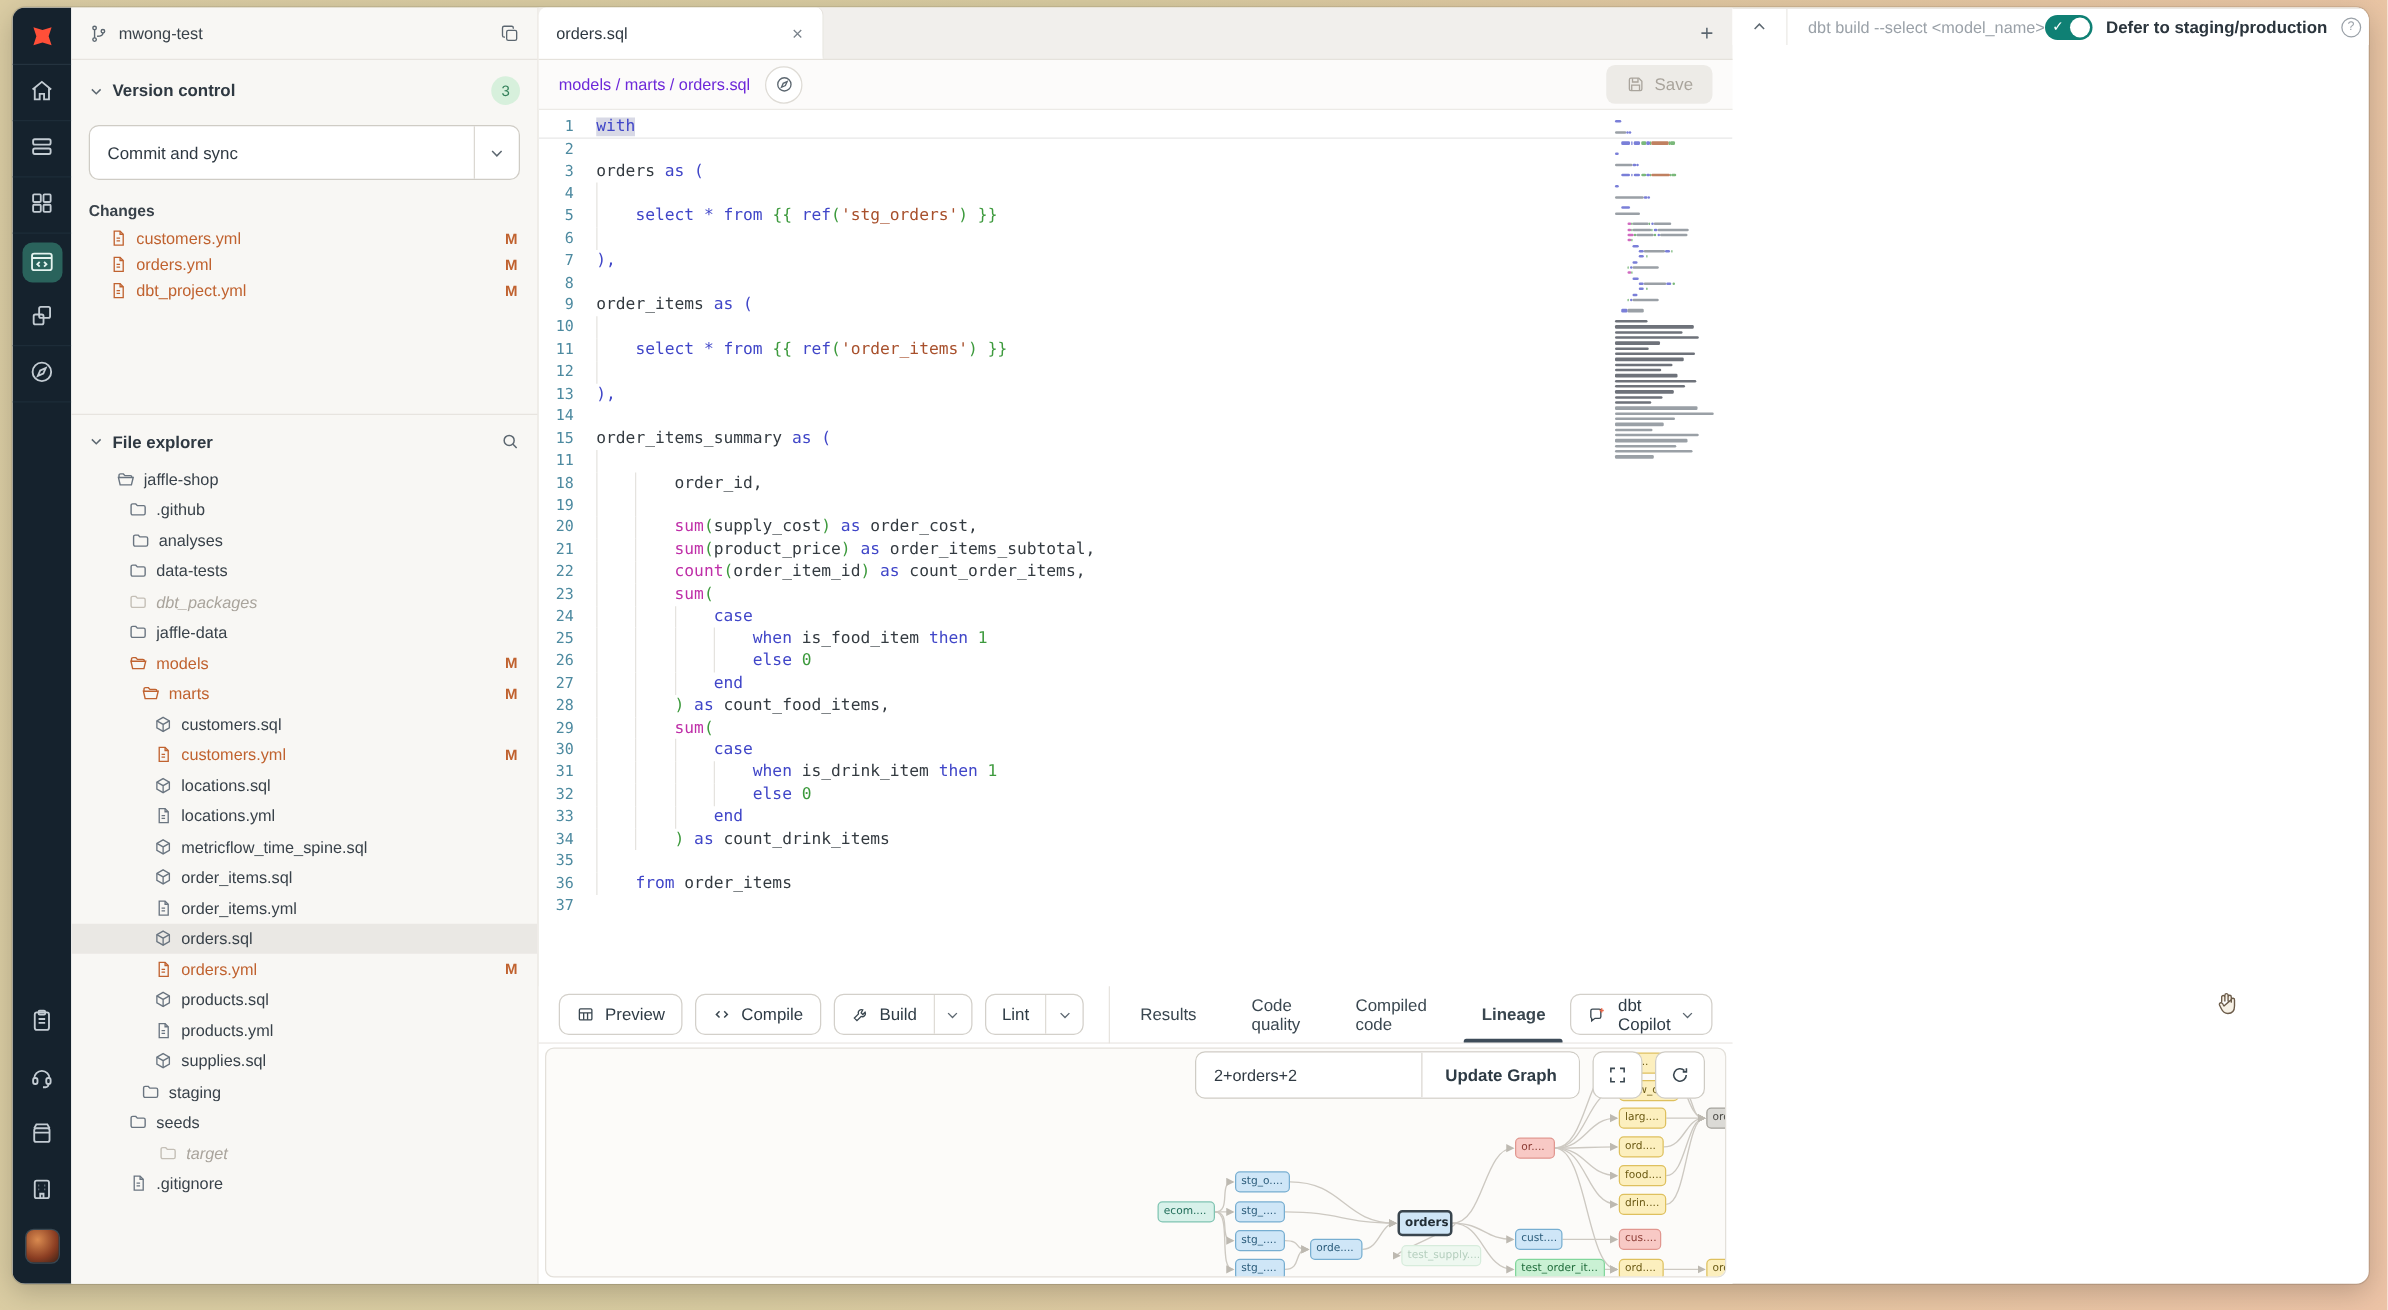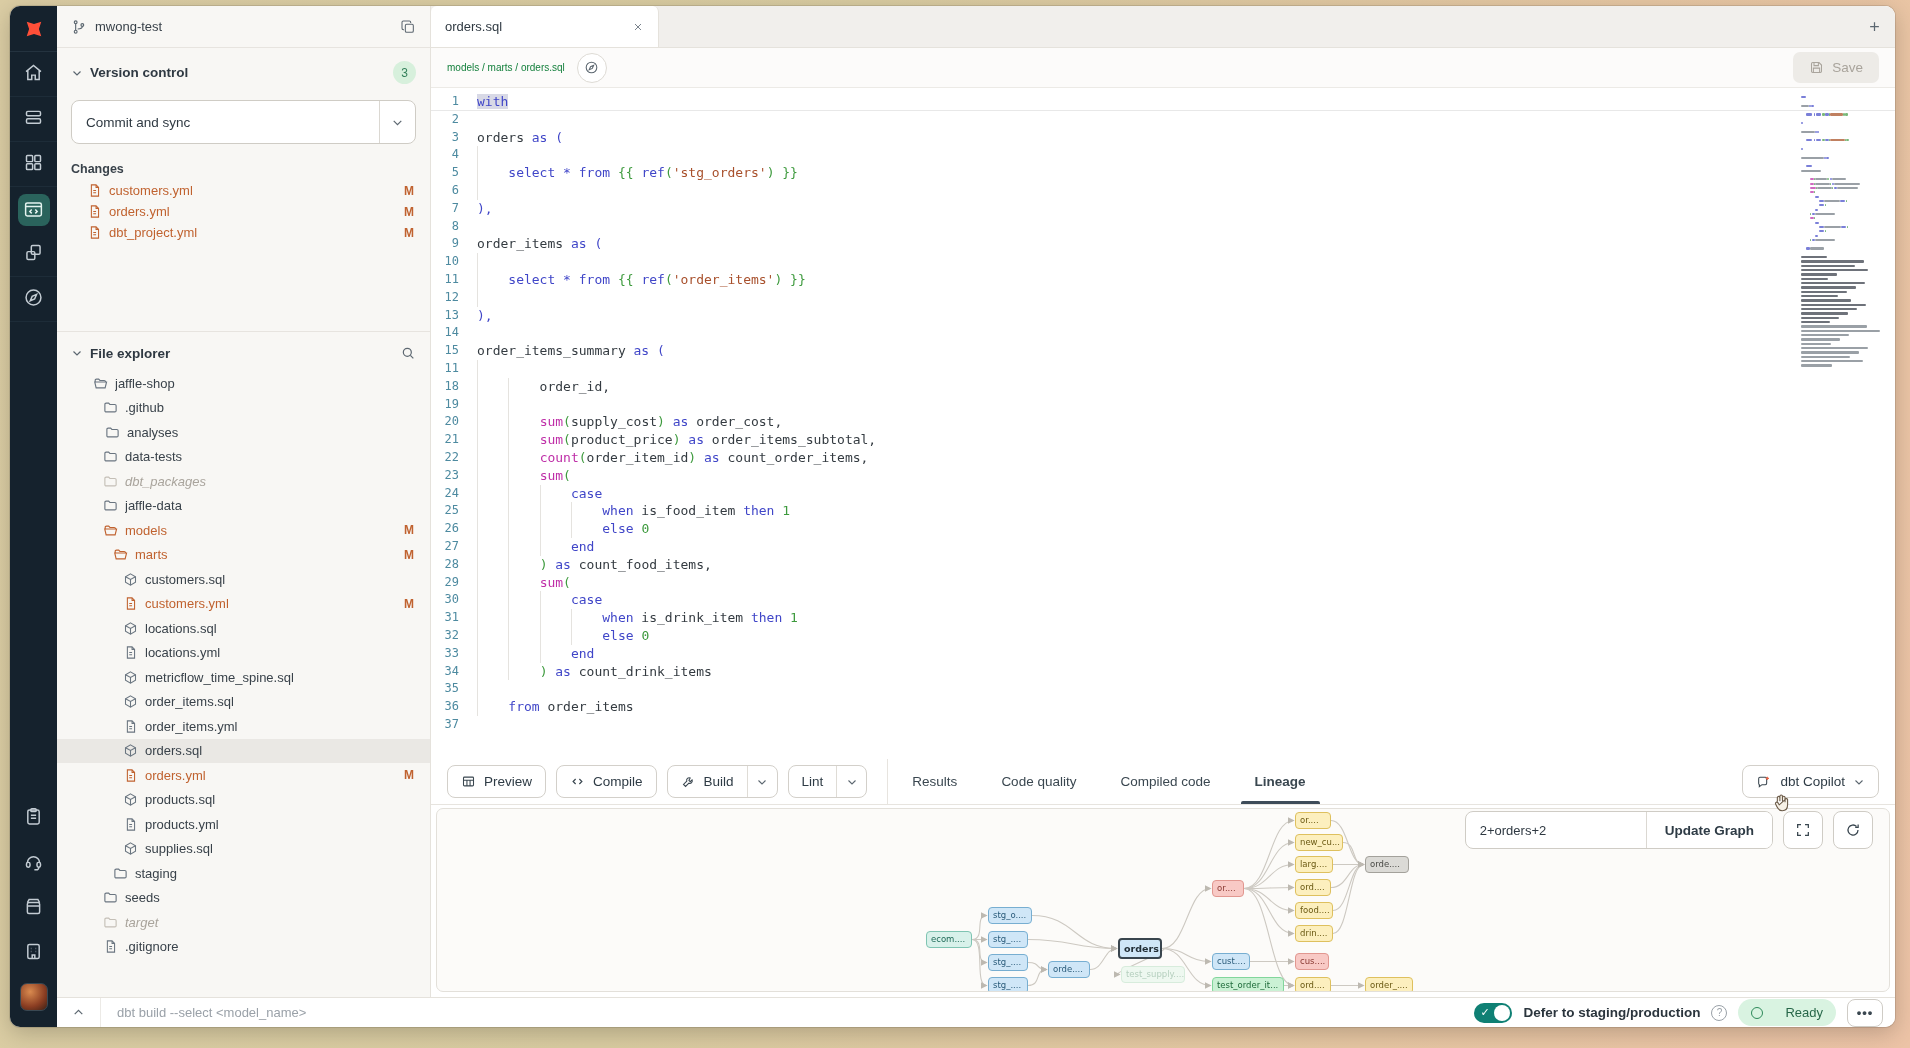--- a/index.html
+++ b/index.html
@@ -19,21 +19,21 @@
   #rail .logo { width:47px; height:46px; display:flex; align-items:center; justify-content:center; border-bottom:1px solid #24333f; }
   .rail-item { width:47px; height:45px; display:flex; align-items:center; justify-content:center; color:#c3ccd3; cursor:pointer; border-bottom:1px solid #1d2c38; }
   .rail-item .ic svg { width:21px; height:21px; }
   .rail-item.active .inner { background:#2a635c; border-radius:8px; width:32px; height:32px; display:flex; align-items:center; justify-content:center; color:#e4f3ef; }
   .rail-item.active { border-bottom:none; }
   #rail-bottom { margin-top:auto; padding-bottom:8px; }
   .avatar { width:28px; height:28px; border-radius:7px; background:radial-gradient(circle at 35% 30%,#d98a4f, #8a3d22 60%, #3a2016); border:1px solid #3a4852; }
   .ic { display:inline-flex; align-items:center; justify-content:center; }
   .ic svg { display:block; }
   
-  #right-wrap { flex:1; display:flex; flex-direction:column; min-width:0; }
+  #right-wrap { flex:1; display:flex; flex-direction:row; min-width:0; }
   #content-row { flex:1; display:flex; min-height:0; }
   
   #sidebar { width:374px; flex:none; background:#f8f7f4; border-right:1px solid #e5e2dc; display:flex; flex-direction:column; }
   #project-header { height:42px; flex:none; display:flex; align-items:center; padding:0 14px; border-bottom:1px solid #e7e4df; color:#39424a; gap:8px; }
   #project-header .name { font-size:13px; }
   #project-header .spacer { flex:1; }
   #vc-section { height:284px; flex:none; border-bottom:1px solid #e7e4df; }
   .section-head { display:flex; align-items:center; gap:7px; padding:13px 14px 8px 14px;text-align:center; }
   .section-head .title { font-weight:bold; font-size:13.5px; color:#2f3942; }
   .section-head .spacer { flex:1; }
@@ -57,21 +57,21 @@
   .tree-row .ic svg { width:15px; height:15px; }
   
   #main { flex:1; display:flex; flex-direction:column; min-width:0; background:#fff; }
   #tabbar { height:42px; flex:none; background:#f1efec; display:flex; align-items:stretch; border-bottom:1px solid #e5e2dc; }
   #tab-active { width:228px; background:#fff; display:flex; align-items:center; padding:0 14px; gap:10px; border-right:1px solid #e5e2dc; border-radius:6px 6px 0 0; }
   #tab-active .lbl { font-size:13px; color:#2f3942; flex:1; }
   #tab-active .ic { color:#7a838c; cursor:pointer; }
   #tabbar .spacer { flex:1; }
   #new-tab { width:42px; display:flex; align-items:center; justify-content:center; color:#5c6770; cursor:pointer; }
   #crumb-row { height:40px; flex:none; display:flex; align-items:center; padding:0 16px; border-bottom:1px solid #eceae6; background:#fcfbfa; gap:12px; }
-  #breadcrumb { color:#15803d; font-size:10px; }
+  #breadcrumb { color:#6d28d9; font-size:13px; }
   #crumb-compass { width:30px; height:30px; border-radius:50%; border:1px solid #dedbd5; background:#fff; display:flex; align-items:center; justify-content:center; color:#5c6770; cursor:pointer; }
   #crumb-row .spacer { flex:1; }
   #save-btn { display:flex; align-items:center; gap:8px; background:#edebe7; color:#a9a49c; border-radius:7px; padding:8px 16px; font-size:13.5px; cursor:default; }
   
   #editor { flex:1; min-height:0; position:relative; overflow:hidden; font-family:"DejaVu Sans Mono", monospace; padding-top:5px; }
   .code-line { display:flex; height:17.8px; line-height:17.8px; font-size:13px; }
   .code-line.cur { border-bottom:1px solid #e8e8e8; }
   .ln { width:46px; flex:none; text-align:right; padding-right:18px; color:#4d8aa0; font-size:12px; user-select:none; }
   .code-cell { position:relative; white-space:pre; flex:1; color:#343b41; }
   .guide { position:absolute; top:0; bottom:0; width:1px; background:#e5e3df; }
@@ -518,21 +518,21 @@
                 <span class="lbl">staging</span>
               </div>
               <div class="tree-row" style="padding-left: 46px;">
                 <span class="ic">
                   <svg viewBox="0 0 24 24" fill="none" stroke="currentColor" stroke-width="1.8" width="15" height="15">
                     <path d="M3 7a2 2 0 0 1 2-2h4l2 2.2h8a2 2 0 0 1 2 2V17a2 2 0 0 1-2 2H5a2 2 0 0 1-2-2z"></path>
                   </svg>
                 </span>
                 <span class="lbl">seeds</span>
               </div>
-              <div class="tree-row dim" style="padding-left: 46px; align-items: center;">
+              <div class="tree-row dim" style="padding-left: 70px; align-items: center;">
                 <span class="ic">
                   <svg viewBox="0 0 24 24" fill="none" stroke="currentColor" stroke-width="1.8" width="15" height="15">
                     <path d="M3 7a2 2 0 0 1 2-2h4l2 2.2h8a2 2 0 0 1 2 2V17a2 2 0 0 1-2 2H5a2 2 0 0 1-2-2z"></path>
                   </svg>
                 </span>
                 <span class="lbl">target</span>
               </div>
               <div class="tree-row" style="padding-left: 46px;">
                 <span class="ic">
                   <svg viewBox="0 0 24 24" fill="none" stroke="currentColor" stroke-width="1.7" width="15" height="15">

